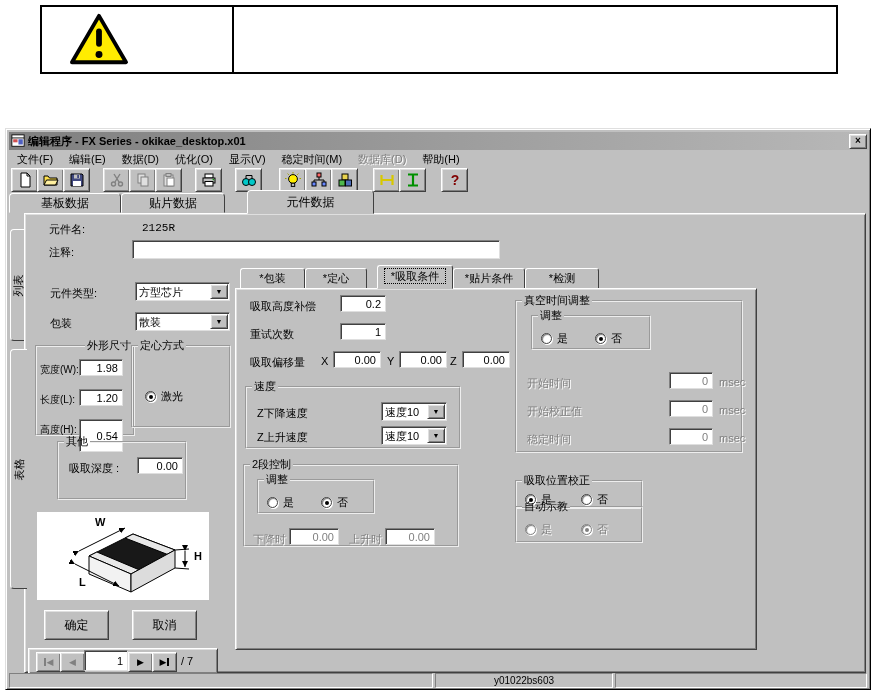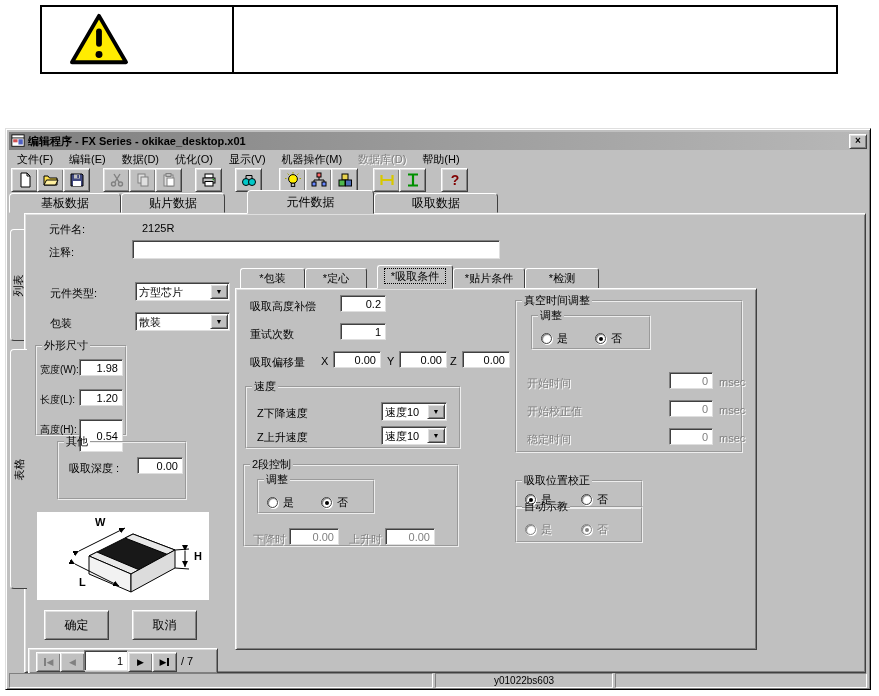--- a/index.html
+++ b/index.html
@@ -86,21 +86,21 @@
     <span class="title-text">编辑程序 - FX Series - okikae_desktop.x01</span>
     <span class="raisedb closebtn">×</span>
   </div>
 
   <div class="abs menubar" style="left:3px;top:22px;width:856px;height:17px;">
     <span class="mi">文件(F)</span>
     <span class="mi">编辑(E)</span>
     <span class="mi">数据(D)</span>
     <span class="mi">优化(O)</span>
     <span class="mi">显示(V)</span>
-    <span class="mi">机器操作(M)</span>
+    <span class="mi">稳定时间(M)</span>
     <span class="mi dis">数据库(D)</span>
     <span class="mi">帮助(H)</span>
   </div>
 
   <div class="abs" style="left:3px;top:38px;width:856px;height:26px;">
     <div class="abs raisedb tbtn" style="left:2px;top:1px;">
       <svg viewBox="0 0 16 16">
           <path d="M4 1h6l3 3v11H4z" fill="#fff" stroke="#000"></path>
           <path d="M10 1v3h3" fill="none" stroke="#000"></path>
         </svg>
@@ -199,57 +199,62 @@
     <div class="abs raisedb tbtn" style="left:432px;top:1px;">
       <svg viewBox="0 0 16 16">
           <text x="8" y="13" text-anchor="middle" font-size="14" font-weight="bold" fill="#800000">?</text>
         </svg>
     </div>
   </div>
 
   <div class="abs mtab" style="left:3px;top:64px;width:112px;height:20px;"><span>基板数据</span></div>
   <div class="abs mtab" style="left:115px;top:64px;width:104px;height:20px;"><span>贴片数据</span></div>
   <div class="abs mtab active" style="left:241px;top:61px;width:127px;height:24px;"><span>元件数据</span></div>
-  <div class="abs mtab" style="left:368px;top:64px;width:124px;height:20px;"><span>吸取数据</span></div>
 
   <div class="abs stab" style="left:4px;top:100px;width:15px;height:112px;">
       <span class="vt">列表</span>
     </div>
   <div class="abs stab active" style="left:4px;top:220px;width:17px;height:240px;">
       <span class="vt">表格</span>
     </div>
 
   <div class="abs raisedb" style="left:18px;top:84px;width:840px;height:458px;">
 
     <span class="abs txt" style="left:24px;top:8px;">元件名:</span>
-    <span class="abs txt" style="left:117px;top:8px;">2125R</span>
+    <span class="abs txt" style="left:117px;top:8px;font-family:Liberation Mono, monospace;">2125R</span>
     <span class="abs txt" style="left:24px;top:31px;">注释:</span>
     <input class="abs sunken field" style="left: 107px; top: 26px; width: 368px; height: 19px; text-align: left;" value="">
 
     <span class="abs txt" style="left:25px;top:72px;">元件类型:</span>
     <div class="abs sunken combo" style="left:110px;top:68px;width:95px;height:19px;">
       <span class="cval">方型芯片</span>
       <span class="raisedb cbtn">▼</span>
     </div>
     <span class="abs txt" style="left:25px;top:102px;">包装</span>
     <div class="abs sunken combo" style="left:110px;top:98px;width:95px;height:19px;">
       <span class="cval">散装</span>
       <span class="raisedb cbtn">▼</span>
     </div>
 
-    <fieldset class="grp" style="left:10px;top:124px;width:92px;height:98px;">
+    <fieldset class="grp" style="left:10px;top:124px;width:92px;height:98px;padding-left:43px;">
       <legend class="sm">外形尺寸</legend>
       <span class="abs txt sm" style="left:3px;top:10px;">宽度(W):</span>
       <input class="abs sunken field" style="left: 42px; top: 6px; width: 44px; height: 17px;" value="1.98">
       <span class="abs txt sm" style="left:3px;top:40px;">长度(L):</span>
       <input class="abs sunken field" style="left: 42px; top: 36px; width: 44px; height: 17px;" value="1.20">
       <span class="abs txt sm" style="left:3px;top:70px;">高度(H):</span>
       <input class="abs sunken field" style="left: 42px; top: 66px; width: 44px; height: 33px;" value="0.54">
     </fieldset>
 
+    <fieldset class="grp" style="left:106px;top:124px;width:100px;height:90px;">
+      <legend>定心方式</legend>
+      <span class="abs" style="left:12px;top:36px;">
+        <span class="radio on"></span><span class="rlabel">激光</span>
+      </span>
+    </fieldset>
 
     <fieldset class="grp" style="left:32px;top:220px;width:130px;height:66px;">
       <legend>其他</legend>
       <span class="abs txt" style="left:10px;top:12px;">吸取深度 :</span>
       <input class="abs sunken field" style="left: 78px; top: 8px; width: 46px; height: 17px;" value="0.00">
     </fieldset>
 
     <div class="abs imgbox" style="left:12px;top:298px;width:172px;height:88px;">
       <svg viewBox="0 0 172 88" style="width:172px;height:88px;">
         <defs>

